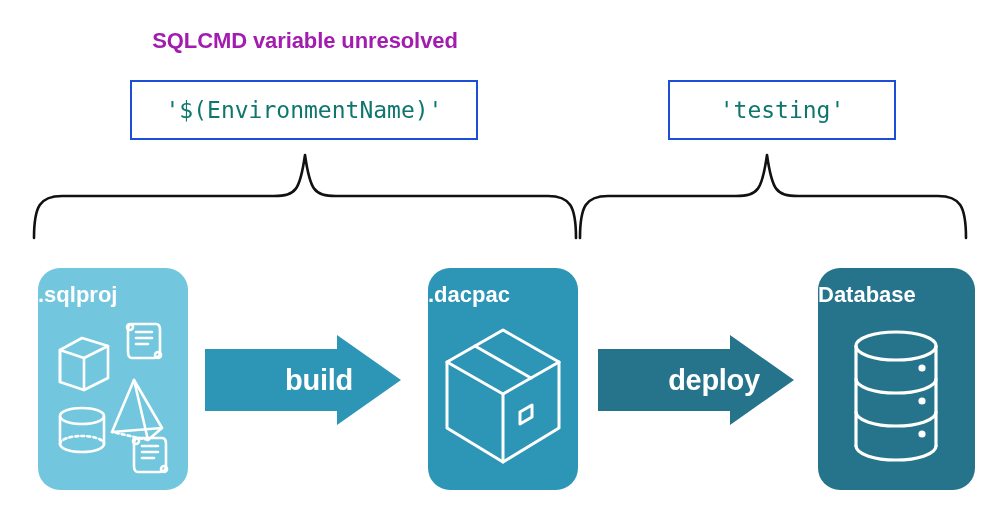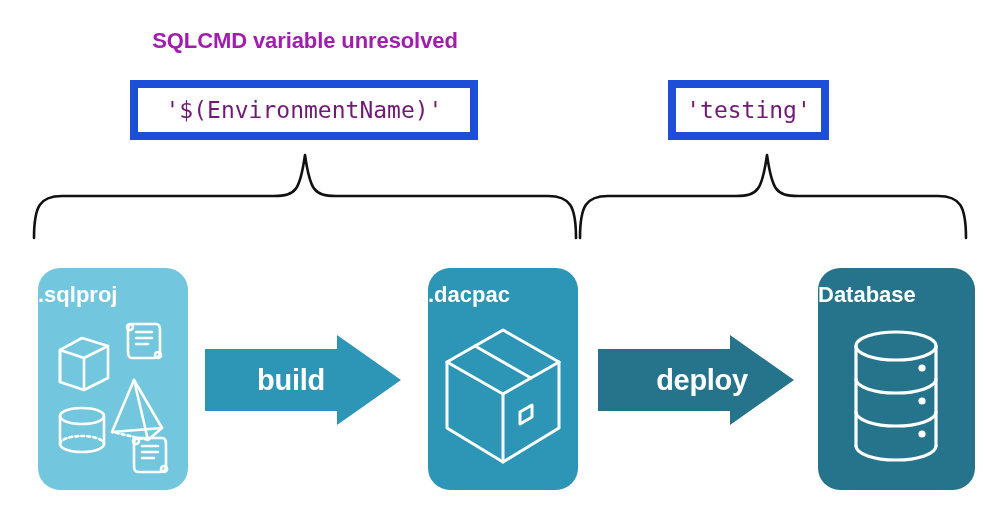--- a/index.html
+++ b/index.html
@@ -39,32 +39,32 @@
     white-space: nowrap;
     letter-spacing: -0.1px;
   }
   #heading-left  { left: 55px;  top: 28px; width: 500px; }
   #heading-right { left: 567px; top: 28px; width: 400px; }
 
   
   .codebox {
     position: absolute;
     box-sizing: border-box;
-    border: 8px solid #1d4ed8;
+    border: 2px solid #1d4ed8;
     background: #ffffff;
     font-family: "DejaVu Sans Mono", monospace;
     font-size: 23px;
-    color: #701a75;
+    color: #0f766e;
     display: flex;
     align-items: center;
     justify-content: center;
     letter-spacing: 0px;
   }
   #codebox-left  { left: 130px; top: 80px;  width: 348px; height: 60px; }
-  #codebox-right { left: 668px; top: 80px;  width: 161px; height: 60px; }
+  #codebox-right { left: 668px; top: 80px;  width: 228px; height: 60px; }
 
   
   .card {
     position: absolute;
     border-radius: 22px;
     box-sizing: border-box;
   }
   #card-sqlproj  { left: 38px;  top: 268px; width: 150px; height: 222px; background: #72c7de; }
   #card-dacpac   { left: 428px; top: 268px; width: 150px; height: 222px; background: #2d95b5; }
   #card-database { left: 818px; top: 268px; width: 157px; height: 222px; background: #26748b; padding-left: 12px; }
@@ -101,22 +101,22 @@
     display: flex;
     align-items: center;
     justify-content: center;
     font-family: "Liberation Sans", sans-serif;
     font-weight: bold;
     font-size: 29px;
     color: #ffffff;
     letter-spacing: -0.3px;
     pointer-events: none;
   }
-  #arrow-build .arrow-label  { padding-left: 2px; }
-  #arrow-deploy .arrow-label { padding-left: 20px; }
+  #arrow-build .arrow-label  { padding-left: 2px; margin-left: 28px; }
+  #arrow-deploy .arrow-label { padding-left: 32px; }
 </style>
 </head>
 <body>
 
 <div id="stage">
 
   <div class="heading" id="heading-left">SQLCMD variable unresolved</div>
 
 
   <div class="codebox" id="codebox-left">'$(EnvironmentName)'</div>

